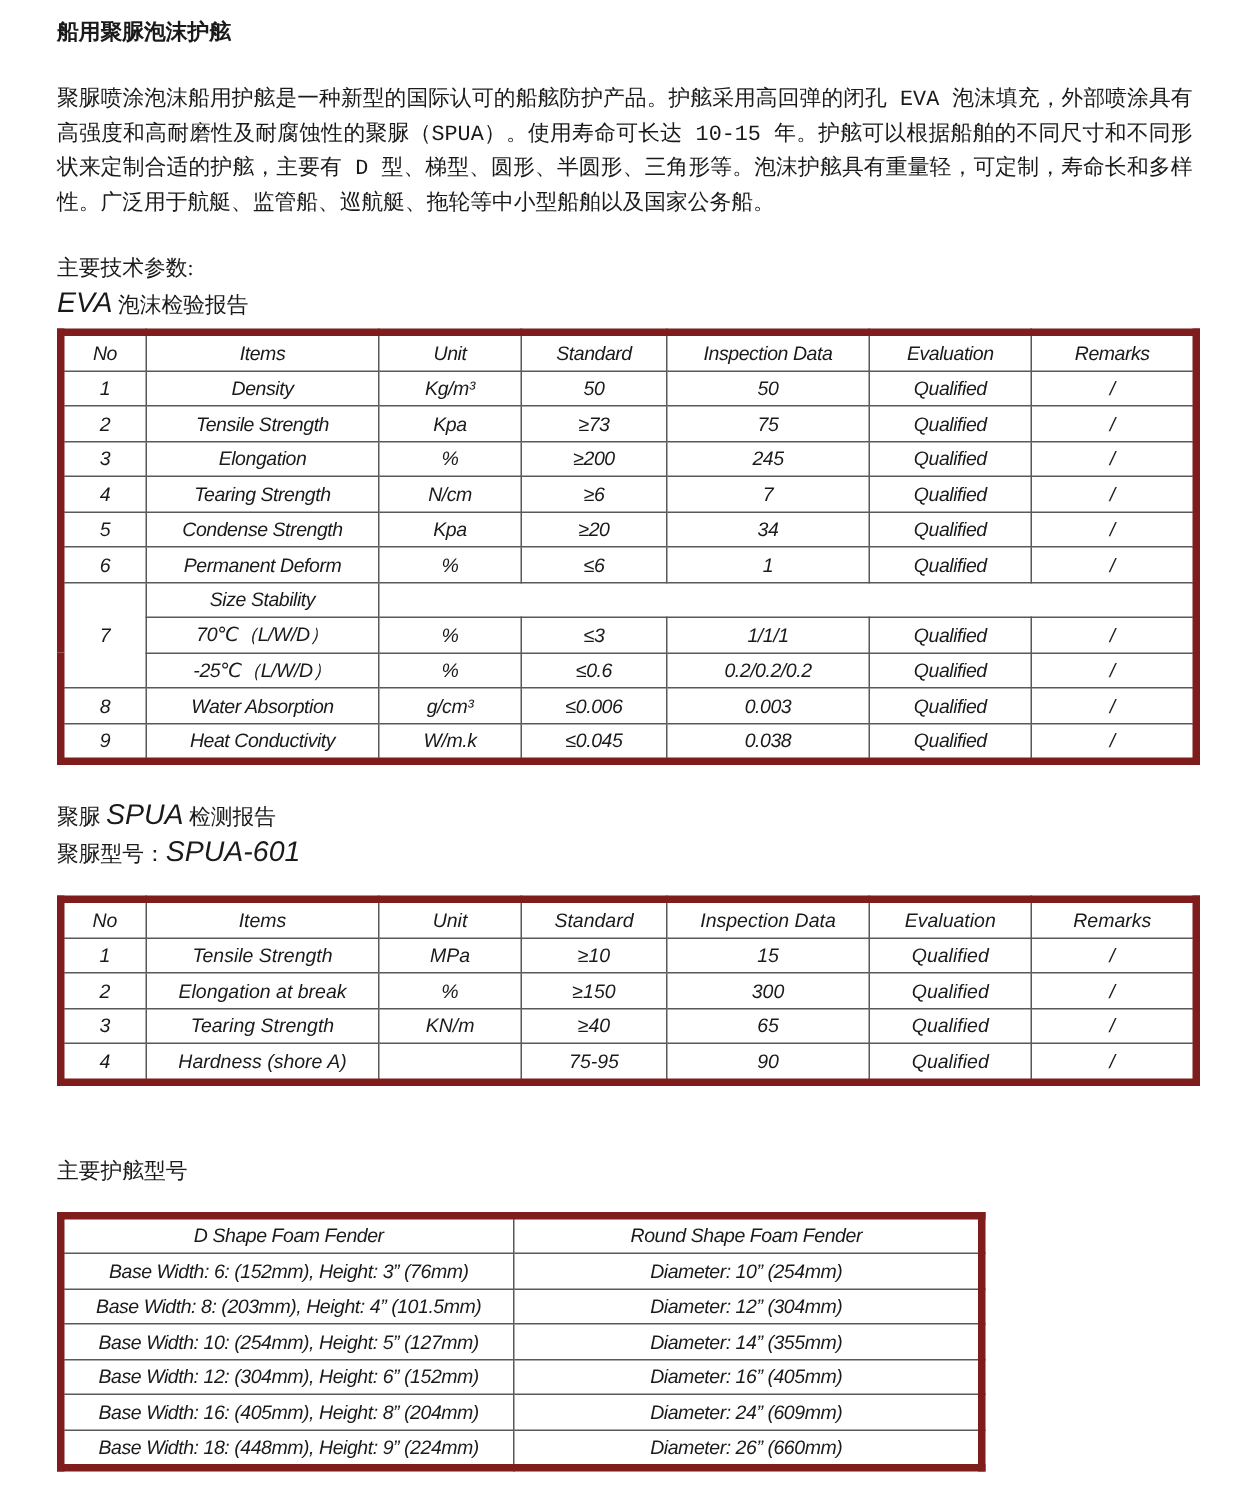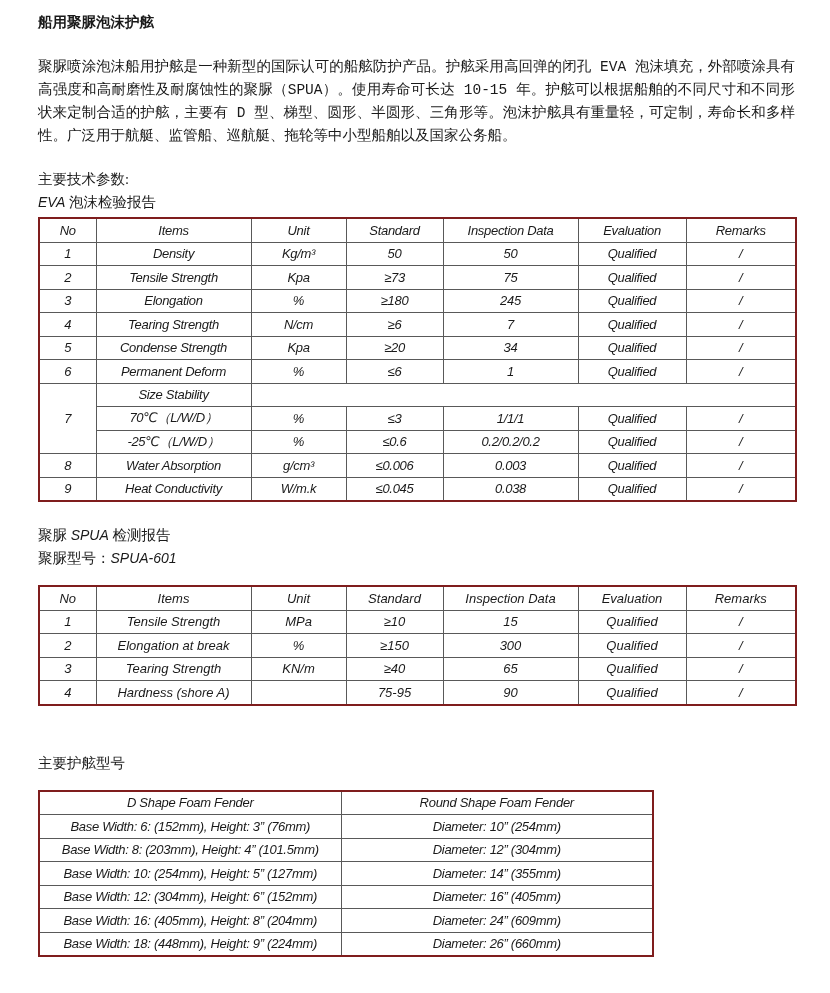--- a/index.html
+++ b/index.html
@@ -34,27 +34,27 @@
     font-size: 14.5px;
     line-height: 23px;
     margin: 0;
   }
   .mt-sec1 { margin-top: 20px; }
   .mt-sec2 { margin-top: 22px; }
   .mt-sec3 { margin-top: 46px; }
   .lat {
     font-style: italic;
     font-family: "Liberation Sans", "DejaVu Sans", sans-serif;
-    font-size: 14px;
+    font-size: 19px;
     margin-top: 40px;
   }
   table {
     border-collapse: collapse;
     table-layout: fixed;
-    border: 2px solid #7f1d1d;
+    border: 5px solid #7f1d1d;
   }
   .tbl1 { width: 757px; margin-top: 3px; }
   .tbl2 { width: 757px; margin-top: 15px; }
   .tbl3 { width: 614px; margin-top: 15px; }
   th, td {
     border: 1px solid #595959;
     height: 22.5px;
     text-align: center;
     vertical-align: middle;
     font-style: italic;
@@ -119,21 +119,21 @@
         <td>Kpa</td>
         <td>≥73</td>
         <td>75</td>
         <td>Qualified</td>
         <td>/</td>
       </tr>
       <tr>
         <td>3</td>
         <td>Elongation</td>
         <td>%</td>
-        <td>≥180</td>
+        <td>≥200</td>
         <td>245</td>
         <td>Qualified</td>
         <td>/</td>
       </tr>
       <tr>
         <td>4</td>
         <td>Tearing Strength</td>
         <td>N/cm</td>
         <td>≥6</td>
         <td>7</td>

